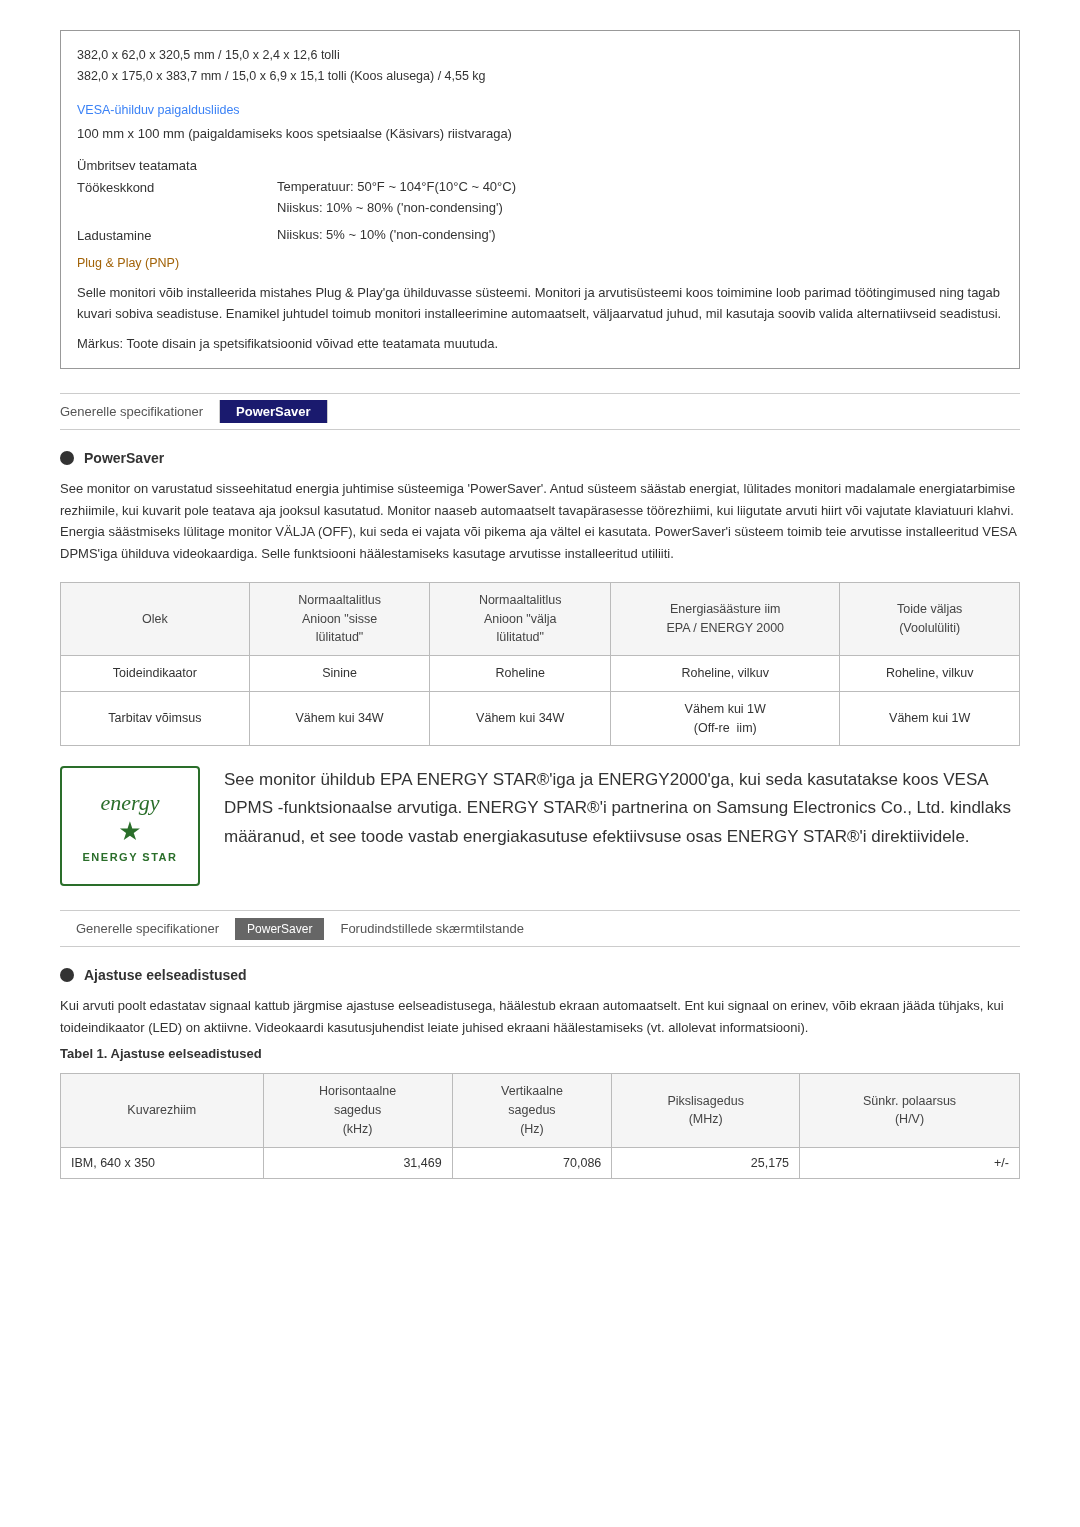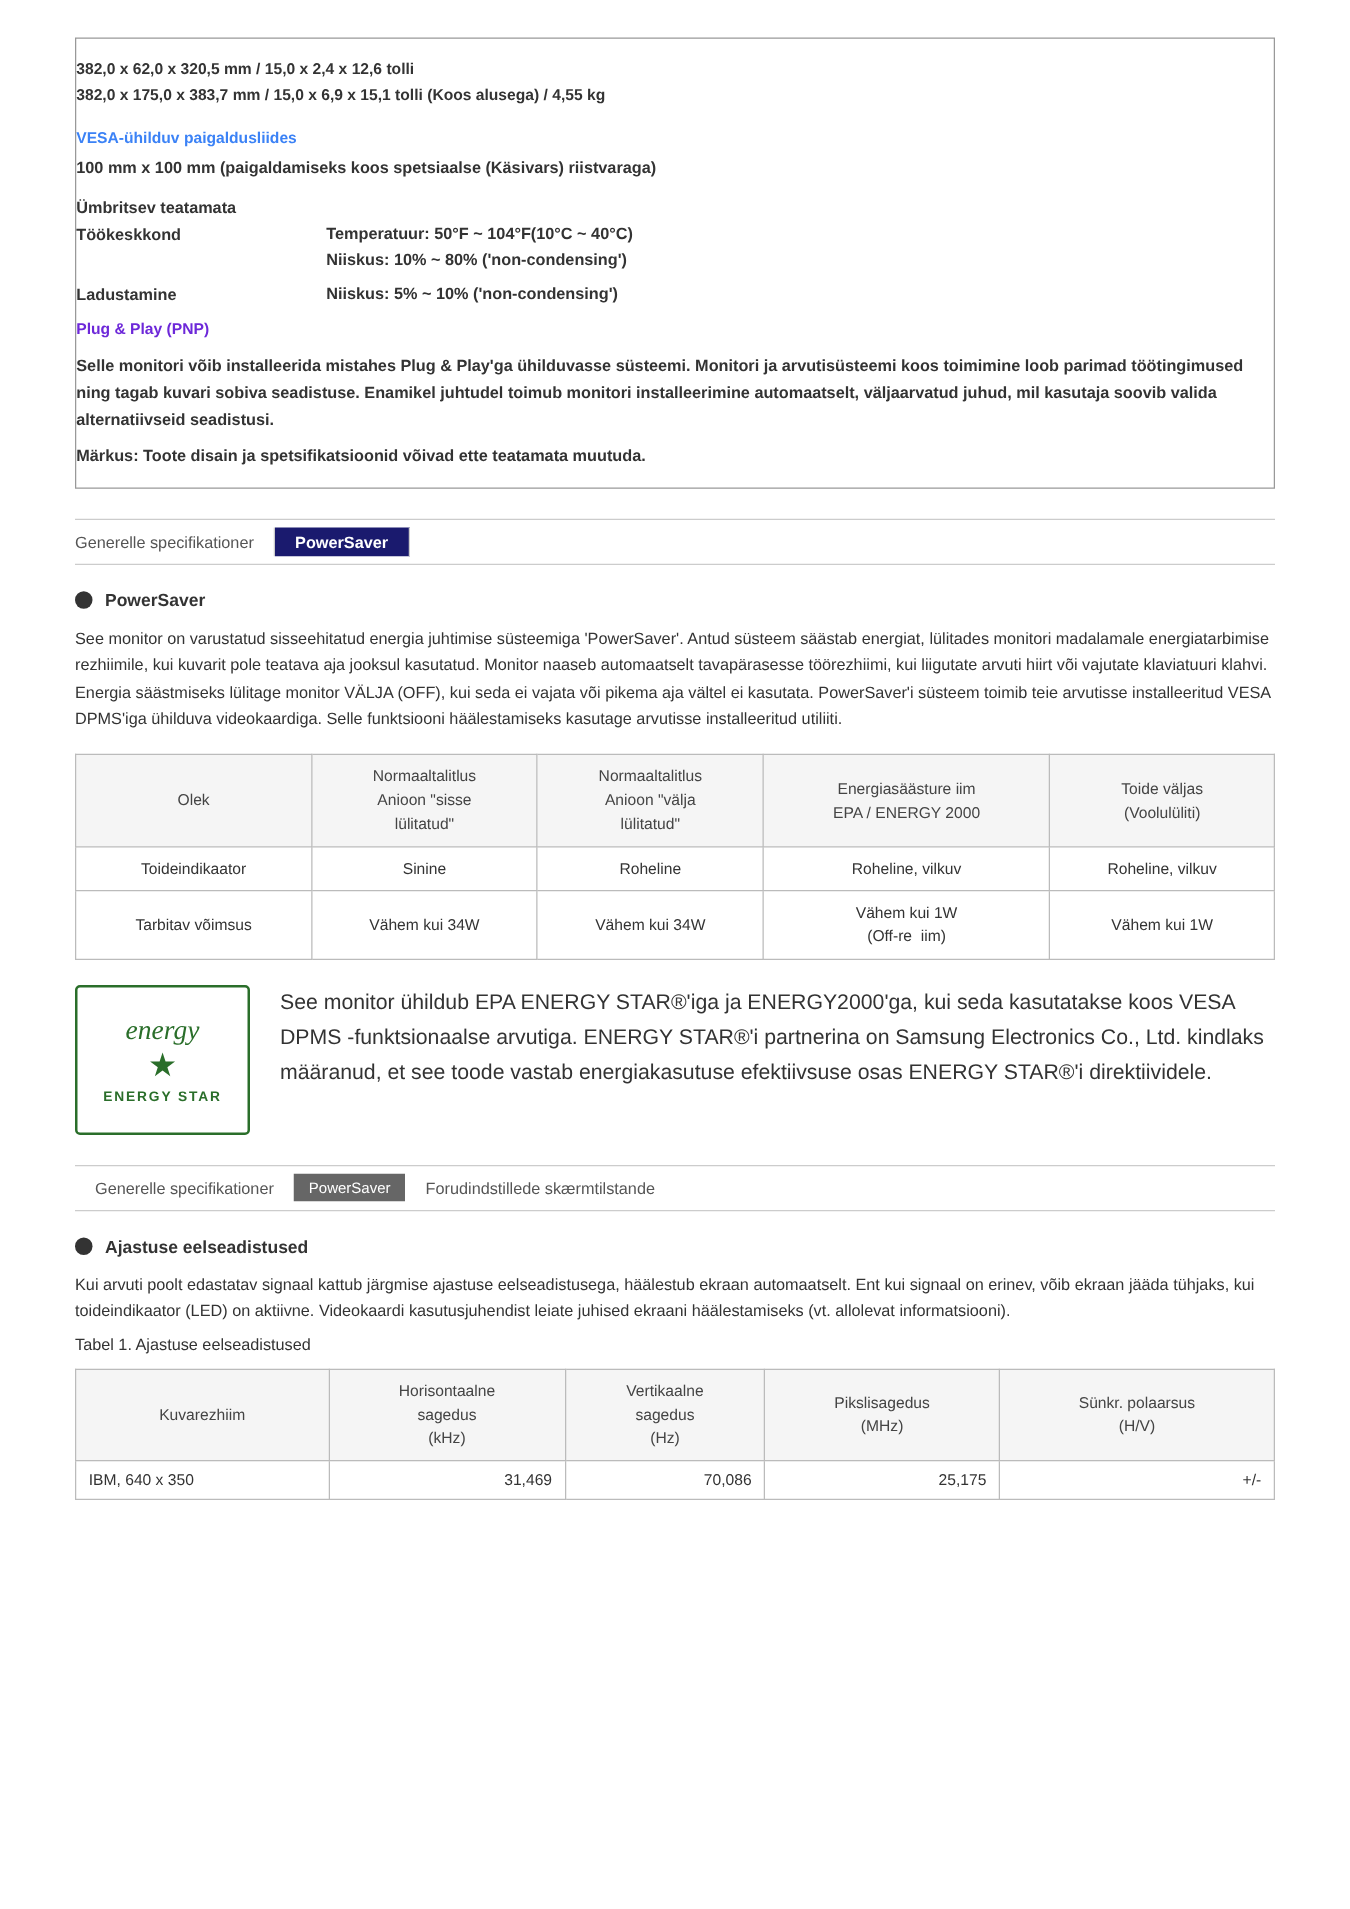--- a/index.html
+++ b/index.html
@@ -12,24 +12,23 @@
       min-height: 1527px;
     }
 
     .page {
       padding: 30px 60px;
     }
 
     
     .spec-box {
       border: 1px solid #999;
-      padding: 14px 0;
+      padding: 14px 16px;
       margin-bottom: 20px;
       line-height: 1.7;
-      font-weight: bold;
     }
 
     .spec-box .dim-line {
       font-size: 12.5px;
     }
 
     .spec-section {
       margin-bottom: 10px;
     }
 
@@ -50,21 +49,21 @@
       flex-shrink: 0;
     }
 
     .spec-row .value {
       font-size: 13px;
       flex: 1;
       line-height: 1.6;
     }
 
     .pnp-line {
-      color: #6d28d9;
+      color: #a16207;
       font-size: 12.5px;
       margin-top: 4px;
       margin-bottom: 8px;
     }
 
     .body-text {
       font-size: 13px;
       line-height: 1.65;
       margin-bottom: 8px;
     }
@@ -254,20 +253,21 @@
     }
 
     .adj-table td:first-child {
       text-align: left;
     }
 
     .table-title {
       font-size: 13px;
       margin-bottom: 8px;
       margin-top: 0;
+      font-weight: bold;
     }
   </style>
 </head>
 <body>
 
 <div class="page">
 
   <div class="spec-box">
     <div class="dim-line">382,0 x 62,0 x 320,5 mm / 15,0 x 2,4 x 12,6 tolli</div>
     <div class="dim-line">382,0 x 175,0 x 383,7 mm / 15,0 x 6,9 x 15,1 tolli (Koos alusega) / 4,55 kg</div>

